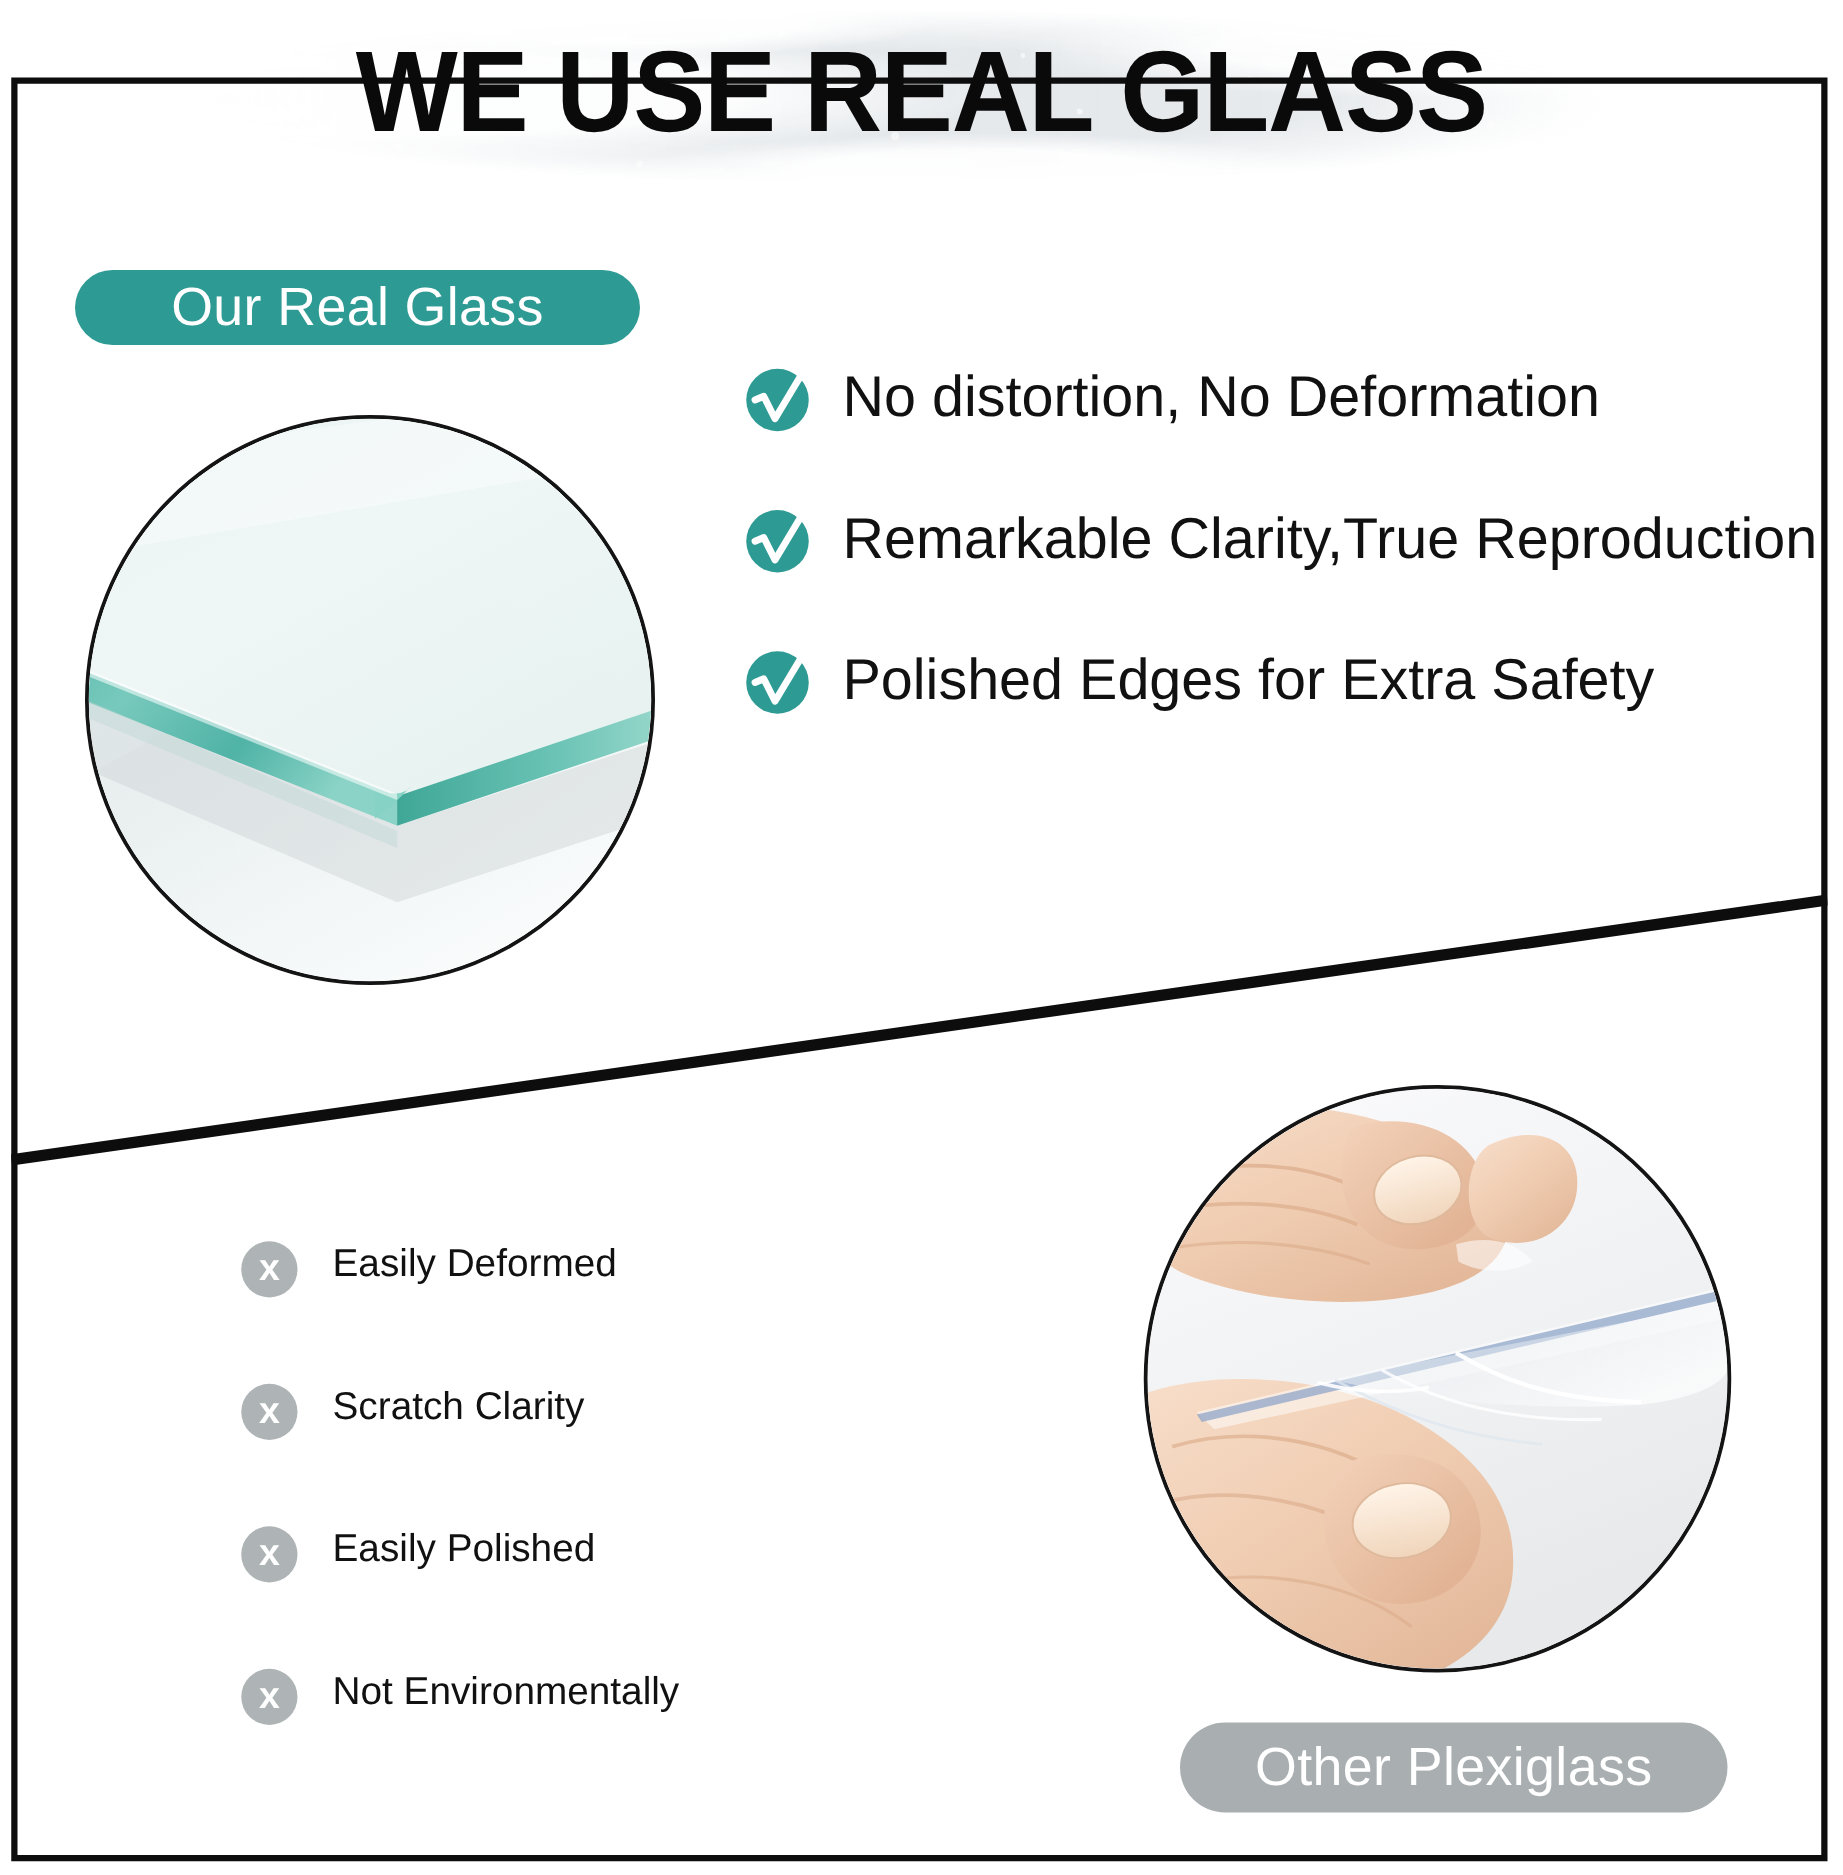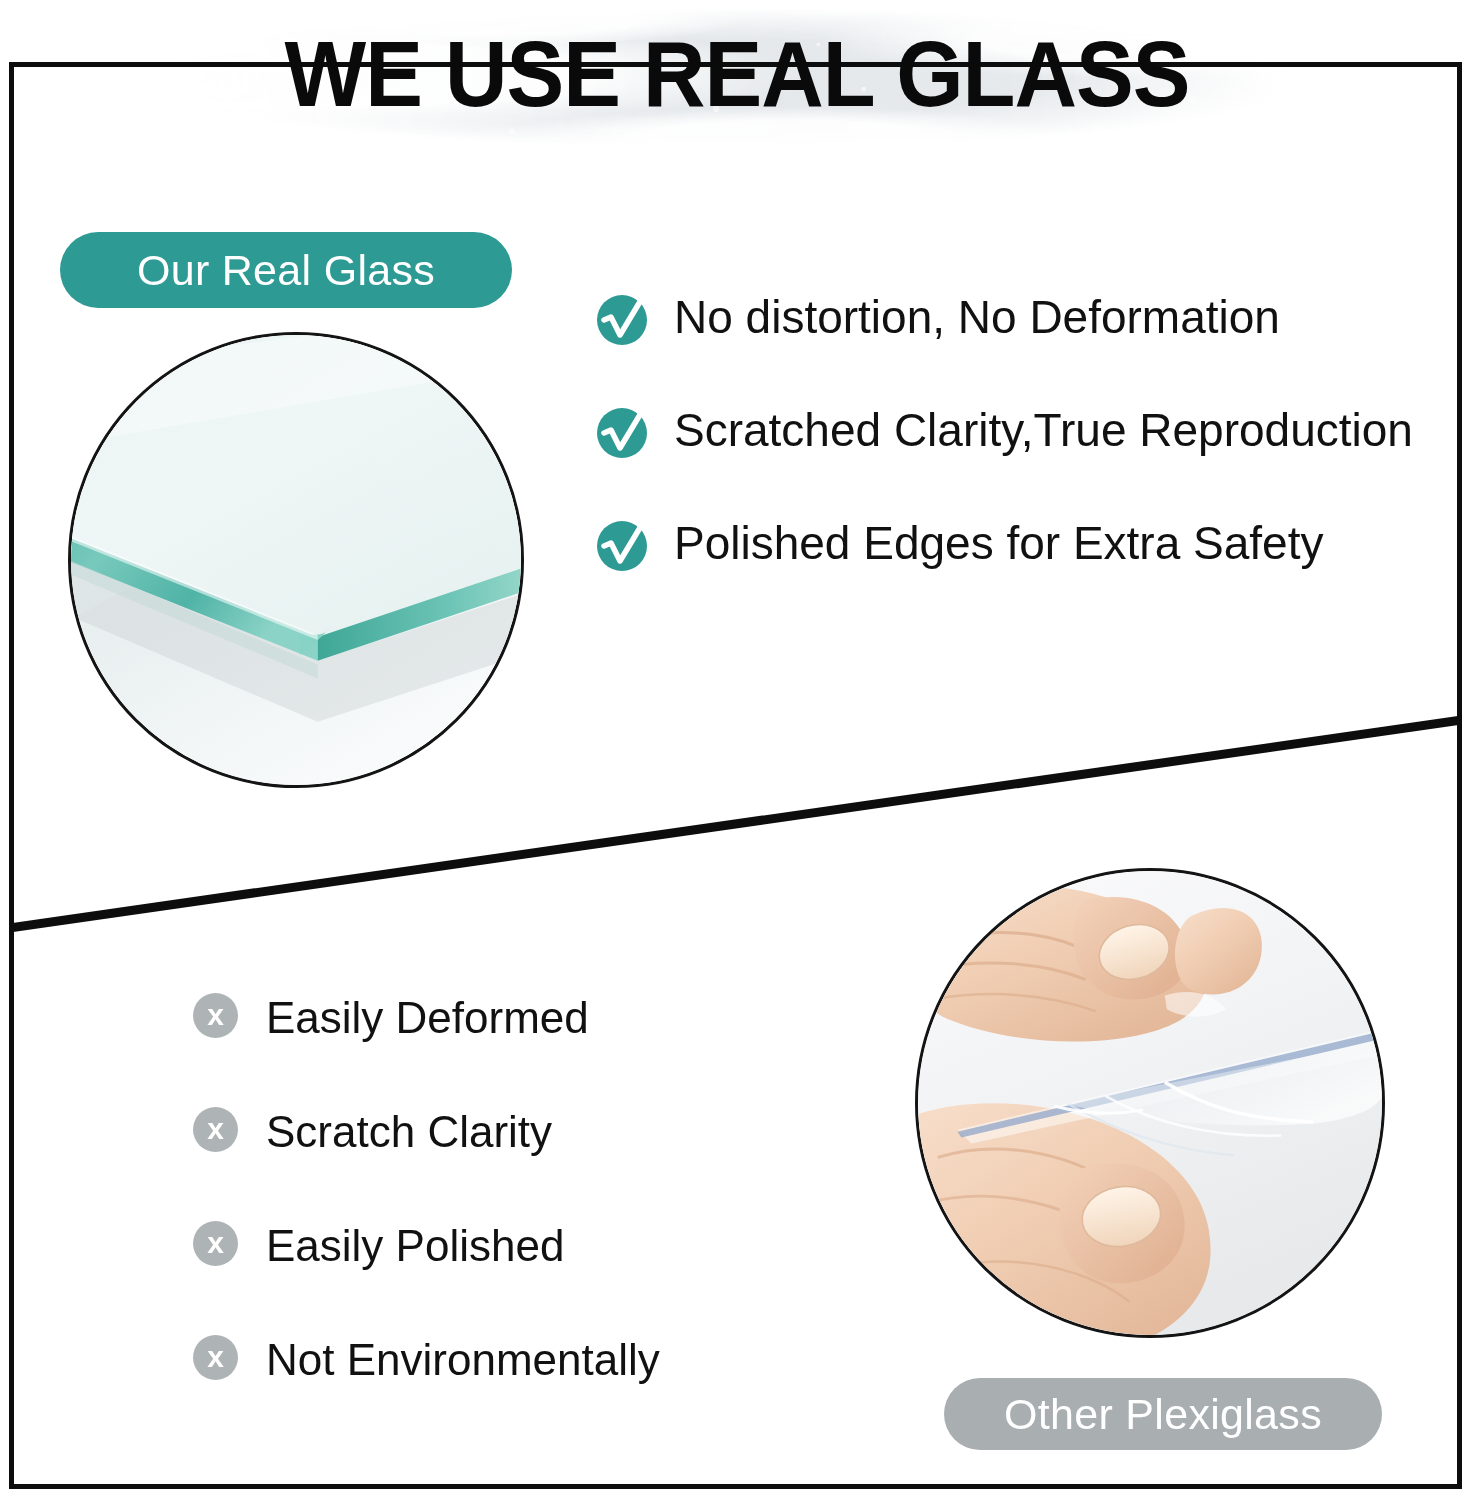--- a/index.html
+++ b/index.html
@@ -116,23 +116,23 @@
     justify-content: center;
     border-radius: 999px;
     color: #ffffff;
     font-size: 43px;
     letter-spacing: .3px;
     white-space: nowrap;
     box-sizing: border-box;
   }
   #badge-ours {
     left: 60px;
-    top: 232px;
+    top: 216px;
     width: 452px;
-    height: 76px;
+    height: 60px;
     background: #2e9a94;
   }
   #badge-other {
     left: 944px;
     top: 1378px;
     width: 438px;
     height: 72px;
     background: #a9aeb1;
   }
 
@@ -187,21 +187,21 @@
   
   #list-pros .feat-row .label {
     font-size: 46px;
     margin-left: 24px;
   }
   .check-icon { width: 56px; height: 56px; flex: 0 0 56px; display: block; overflow: visible; }
 
   
   #list-cons .feat-row { height: 114px; }
   #list-cons .feat-row .label {
-    font-size: 44px;
+    font-size: 31px;
     margin-left: 28px;
   }
   .x-icon {
     width: 45px;
     height: 45px;
     flex: 0 0 45px;
     border-radius: 50%;
     background: #aeb4b5;
     color: #ffffff;
     display: flex;
@@ -295,21 +295,21 @@
       <circle cx="28" cy="30" r="25" fill="#2e9a94"></circle>
       <path d="M10 30 L17 27 L26 45 L53 0" fill="none" stroke="#ffffff" stroke-width="5.5" stroke-linecap="round" stroke-linejoin="round"></path>
     </svg>
     <span class="label">No distortion, No Deformation</span>
   </div>
   <div class="feat-row">
     <svg class="check-icon" viewBox="0 0 56 56">
       <circle cx="28" cy="30" r="25" fill="#2e9a94"></circle>
       <path d="M10 30 L17 27 L26 45 L53 0" fill="none" stroke="#ffffff" stroke-width="5.5" stroke-linecap="round" stroke-linejoin="round"></path>
     </svg>
-    <span class="label">Scratched Clarity,True Reproduction</span>
+    <span class="label">Remarkable Clarity,True Reproduction</span>
   </div>
   <div class="feat-row">
     <svg class="check-icon" viewBox="0 0 56 56">
       <circle cx="28" cy="30" r="25" fill="#2e9a94"></circle>
       <path d="M10 30 L17 27 L26 45 L53 0" fill="none" stroke="#ffffff" stroke-width="5.5" stroke-linecap="round" stroke-linejoin="round"></path>
     </svg>
     <span class="label">Polished Edges for Extra Safety</span>
   </div>
 </div>
 

